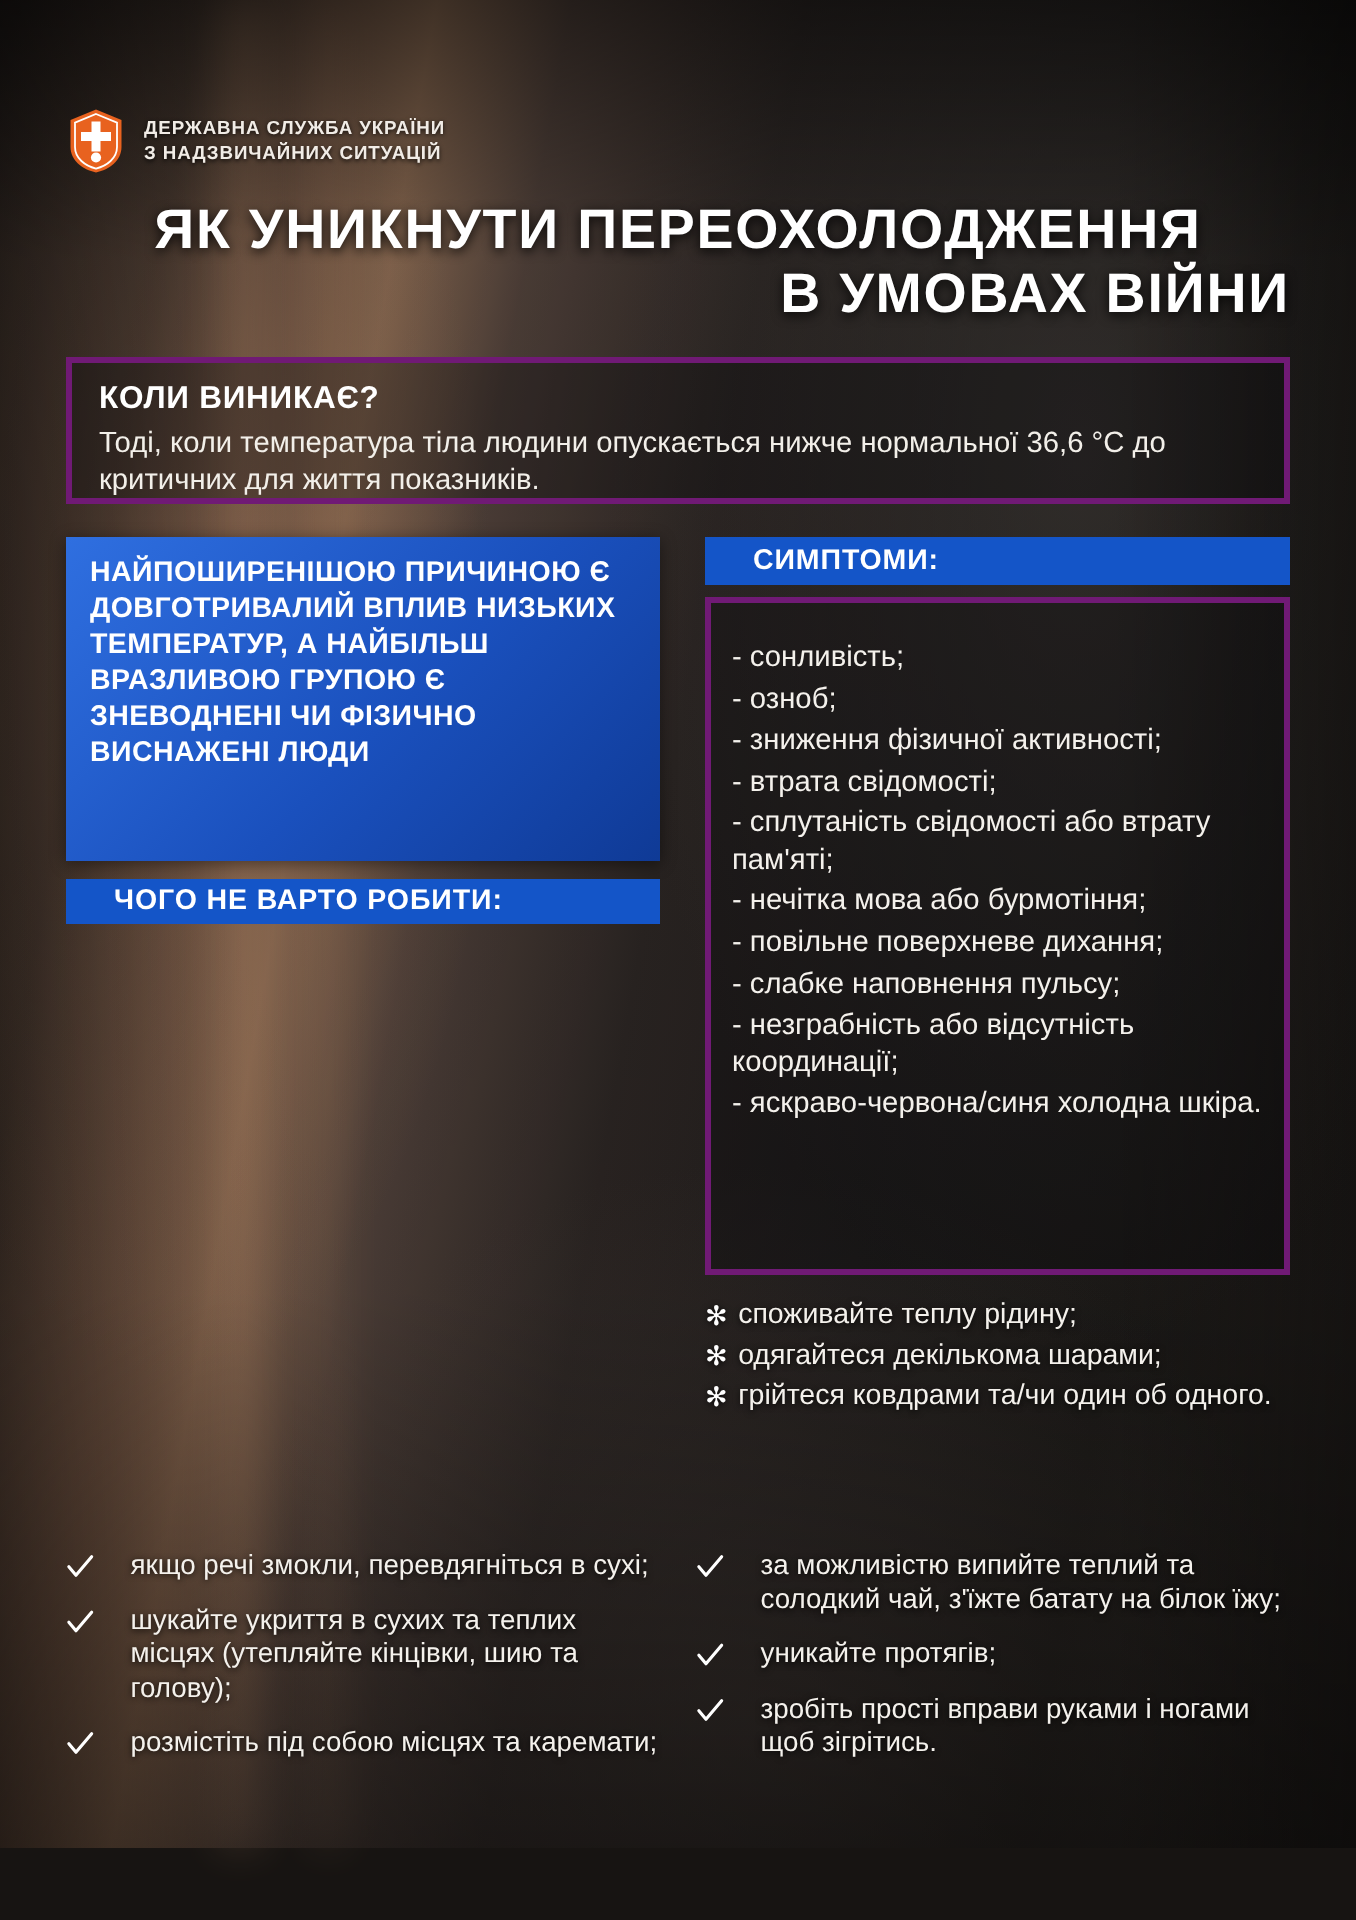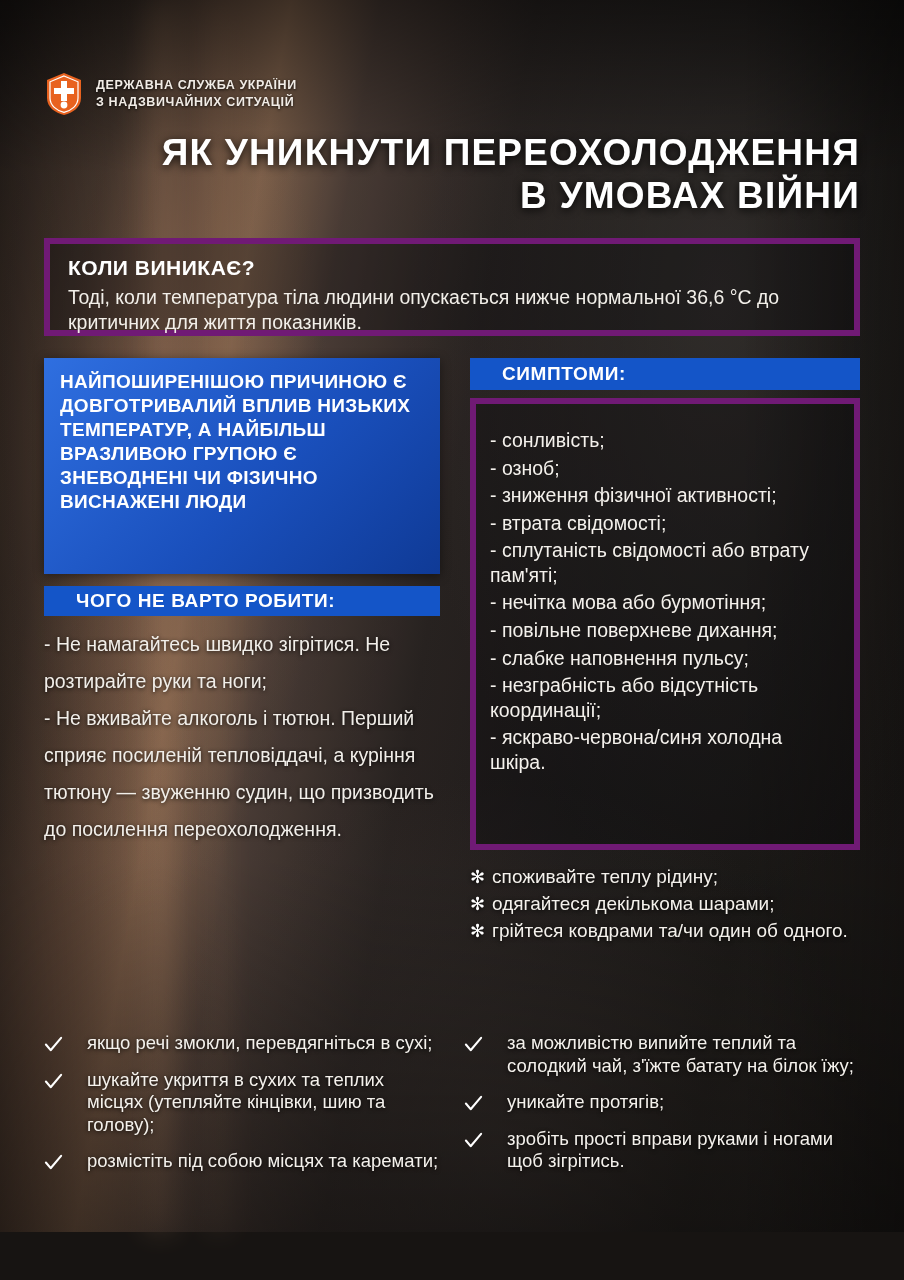--- a/index.html
+++ b/index.html
@@ -69,27 +69,27 @@
     right: 44px;
     text-align: right;
     color: #ffffff;
     font-size: 37px;
     font-weight: 700;
     letter-spacing: 1.2px;
     line-height: 1.15;
     text-transform: uppercase;
     text-shadow: 0 2px 8px rgba(0,0,0,.85);
   }
-  .main-title .l1 { display: block; }
+  .main-title .l1 { display: block; text-align: center; }
   .main-title .l2 { display: block; }
 
   
   .outline-box {
     position: absolute;
-    border: 6px solid #701a75;
+    border: 4px solid #701a75;
     background: rgba(10,10,12,0.34);
   }
   .blue-bar {
     position: absolute;
     background: #1455c8;
     display: flex;
     align-items: center;
     padding: 0 32px;
   }
   .blue-bar .bar-title {
@@ -223,24 +223,20 @@
       <li>- повільне поверхневе дихання;</li>
       <li>- слабке наповнення пульсу;</li>
       <li>- незграбність або відсутність координації;</li>
       <li>- яскраво-червона/синя холодна шкіра.</li>
     </ul>
   </div>
 
   <div class="blue-bar" id="avoid-bar">
     <span class="bar-title">ЧОГО НЕ ВАРТО РОБИТИ:</span>
   </div>
-  <div id="avoid-list">
-    <p>- Не намагайтесь швидко зігрітися. Не розтирайте руки та ноги;</p>
-    <p>- Не вживайте алкоголь і тютюн. Перший сприяє посиленій тепловіддачі, а куріння тютюну — звуженню судин, що призводить до посилення переохолодження.</p>
-  </div>
 
   <div id="tips">
     <div class="tip">
       <span class="star">✻</span>
       <span>споживайте теплу рідину;</span>
     </div>
     <div class="tip">
       <span class="star">✻</span>
       <span>одягайтеся декількома шарами;</span>
     </div>

